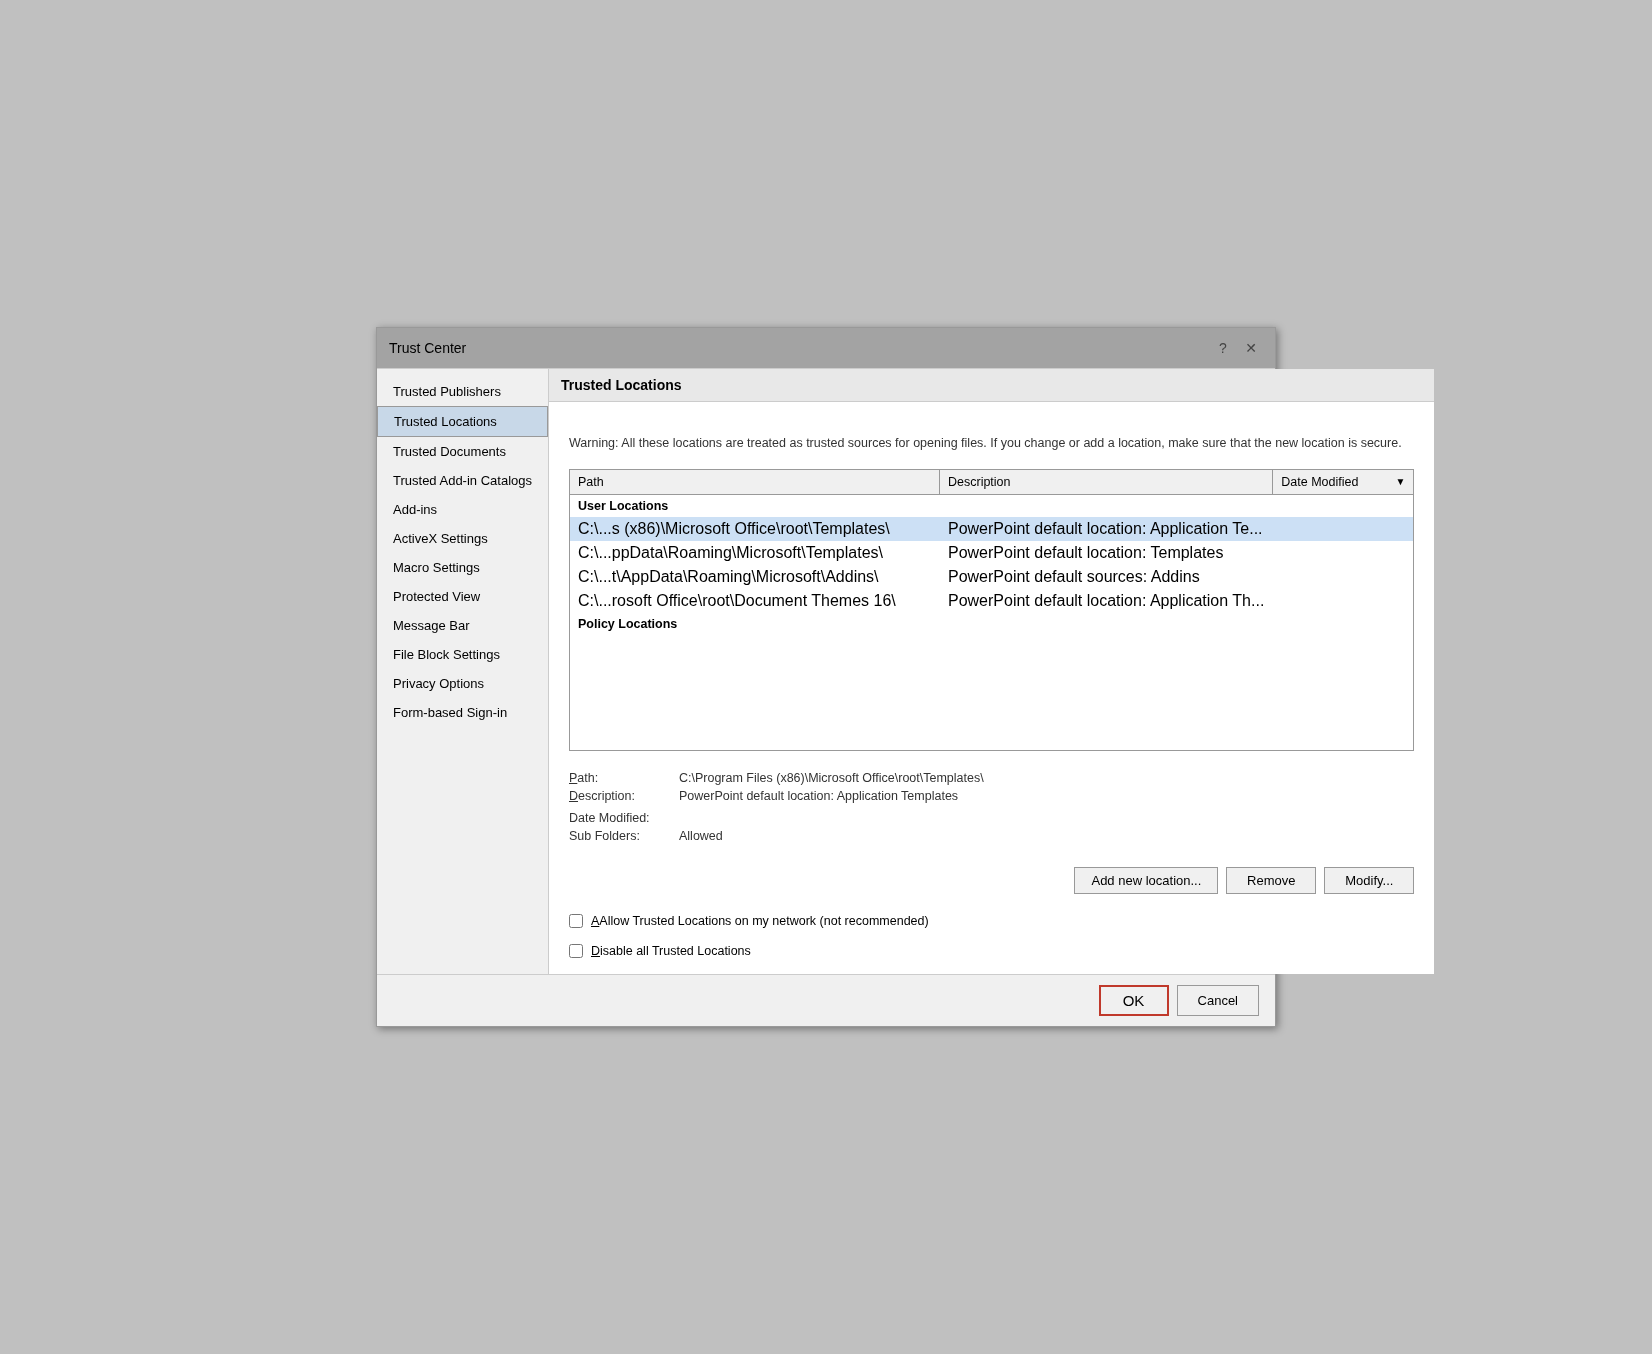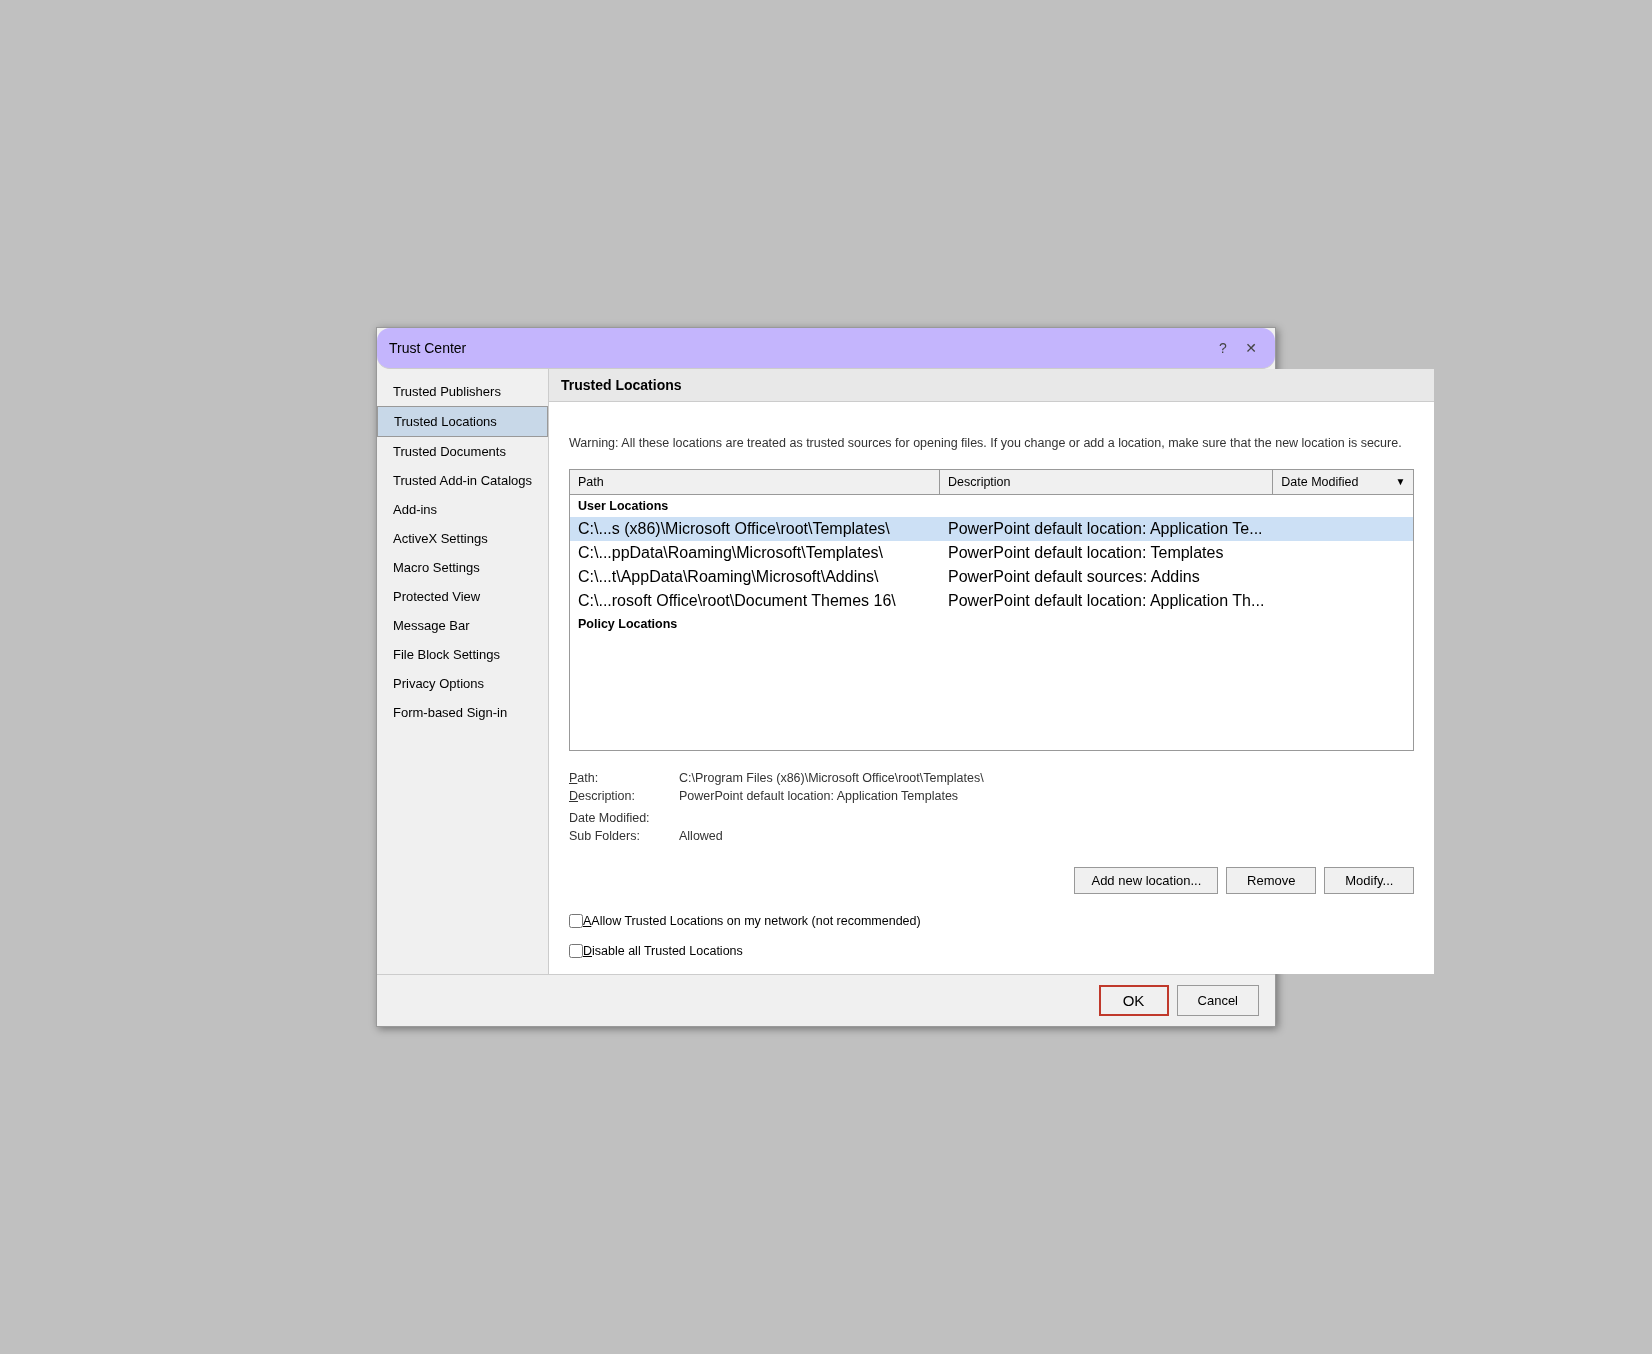--- a/index.html
+++ b/index.html
@@ -16,27 +16,26 @@
     .dialog {
       background: #f0f0f0;
       border: 1px solid #999;
       box-shadow: 2px 2px 8px rgba(0,0,0,0.4);
       width: 900px;
       min-height: 700px;
       display: flex;
       flex-direction: column;
     }
     .title-bar {
-      background: #c4b5fd;
+      background: #a3a3a3;
       border-bottom: 1px solid #ccc;
       padding: 8px 12px;
       display: flex;
       align-items: center;
       justify-content: space-between;
-      border-radius: 13px;
     }
     .title-bar-left {
       display: flex;
       align-items: center;
       gap: 8px;
       font-size: 14px;
       font-weight: 400;
       color: #000;
     }
     .title-bar-right {
@@ -176,20 +175,21 @@
       padding: 5px 16px;
       font-size: 13px;
       border: 1px solid #999;
       background: #f0f0f0;
       cursor: pointer;
       min-width: 90px;
     }
     .checkbox-row {
       display: flex;
       align-items: center;
+      gap: 8px;
       font-size: 12.5px;
       margin-top: 4px;
     }
     .checkbox-row input[type="checkbox"] {
       width: 14px;
       height: 14px;
       cursor: pointer;
     }
     .dialog-footer {
       display: flex;

